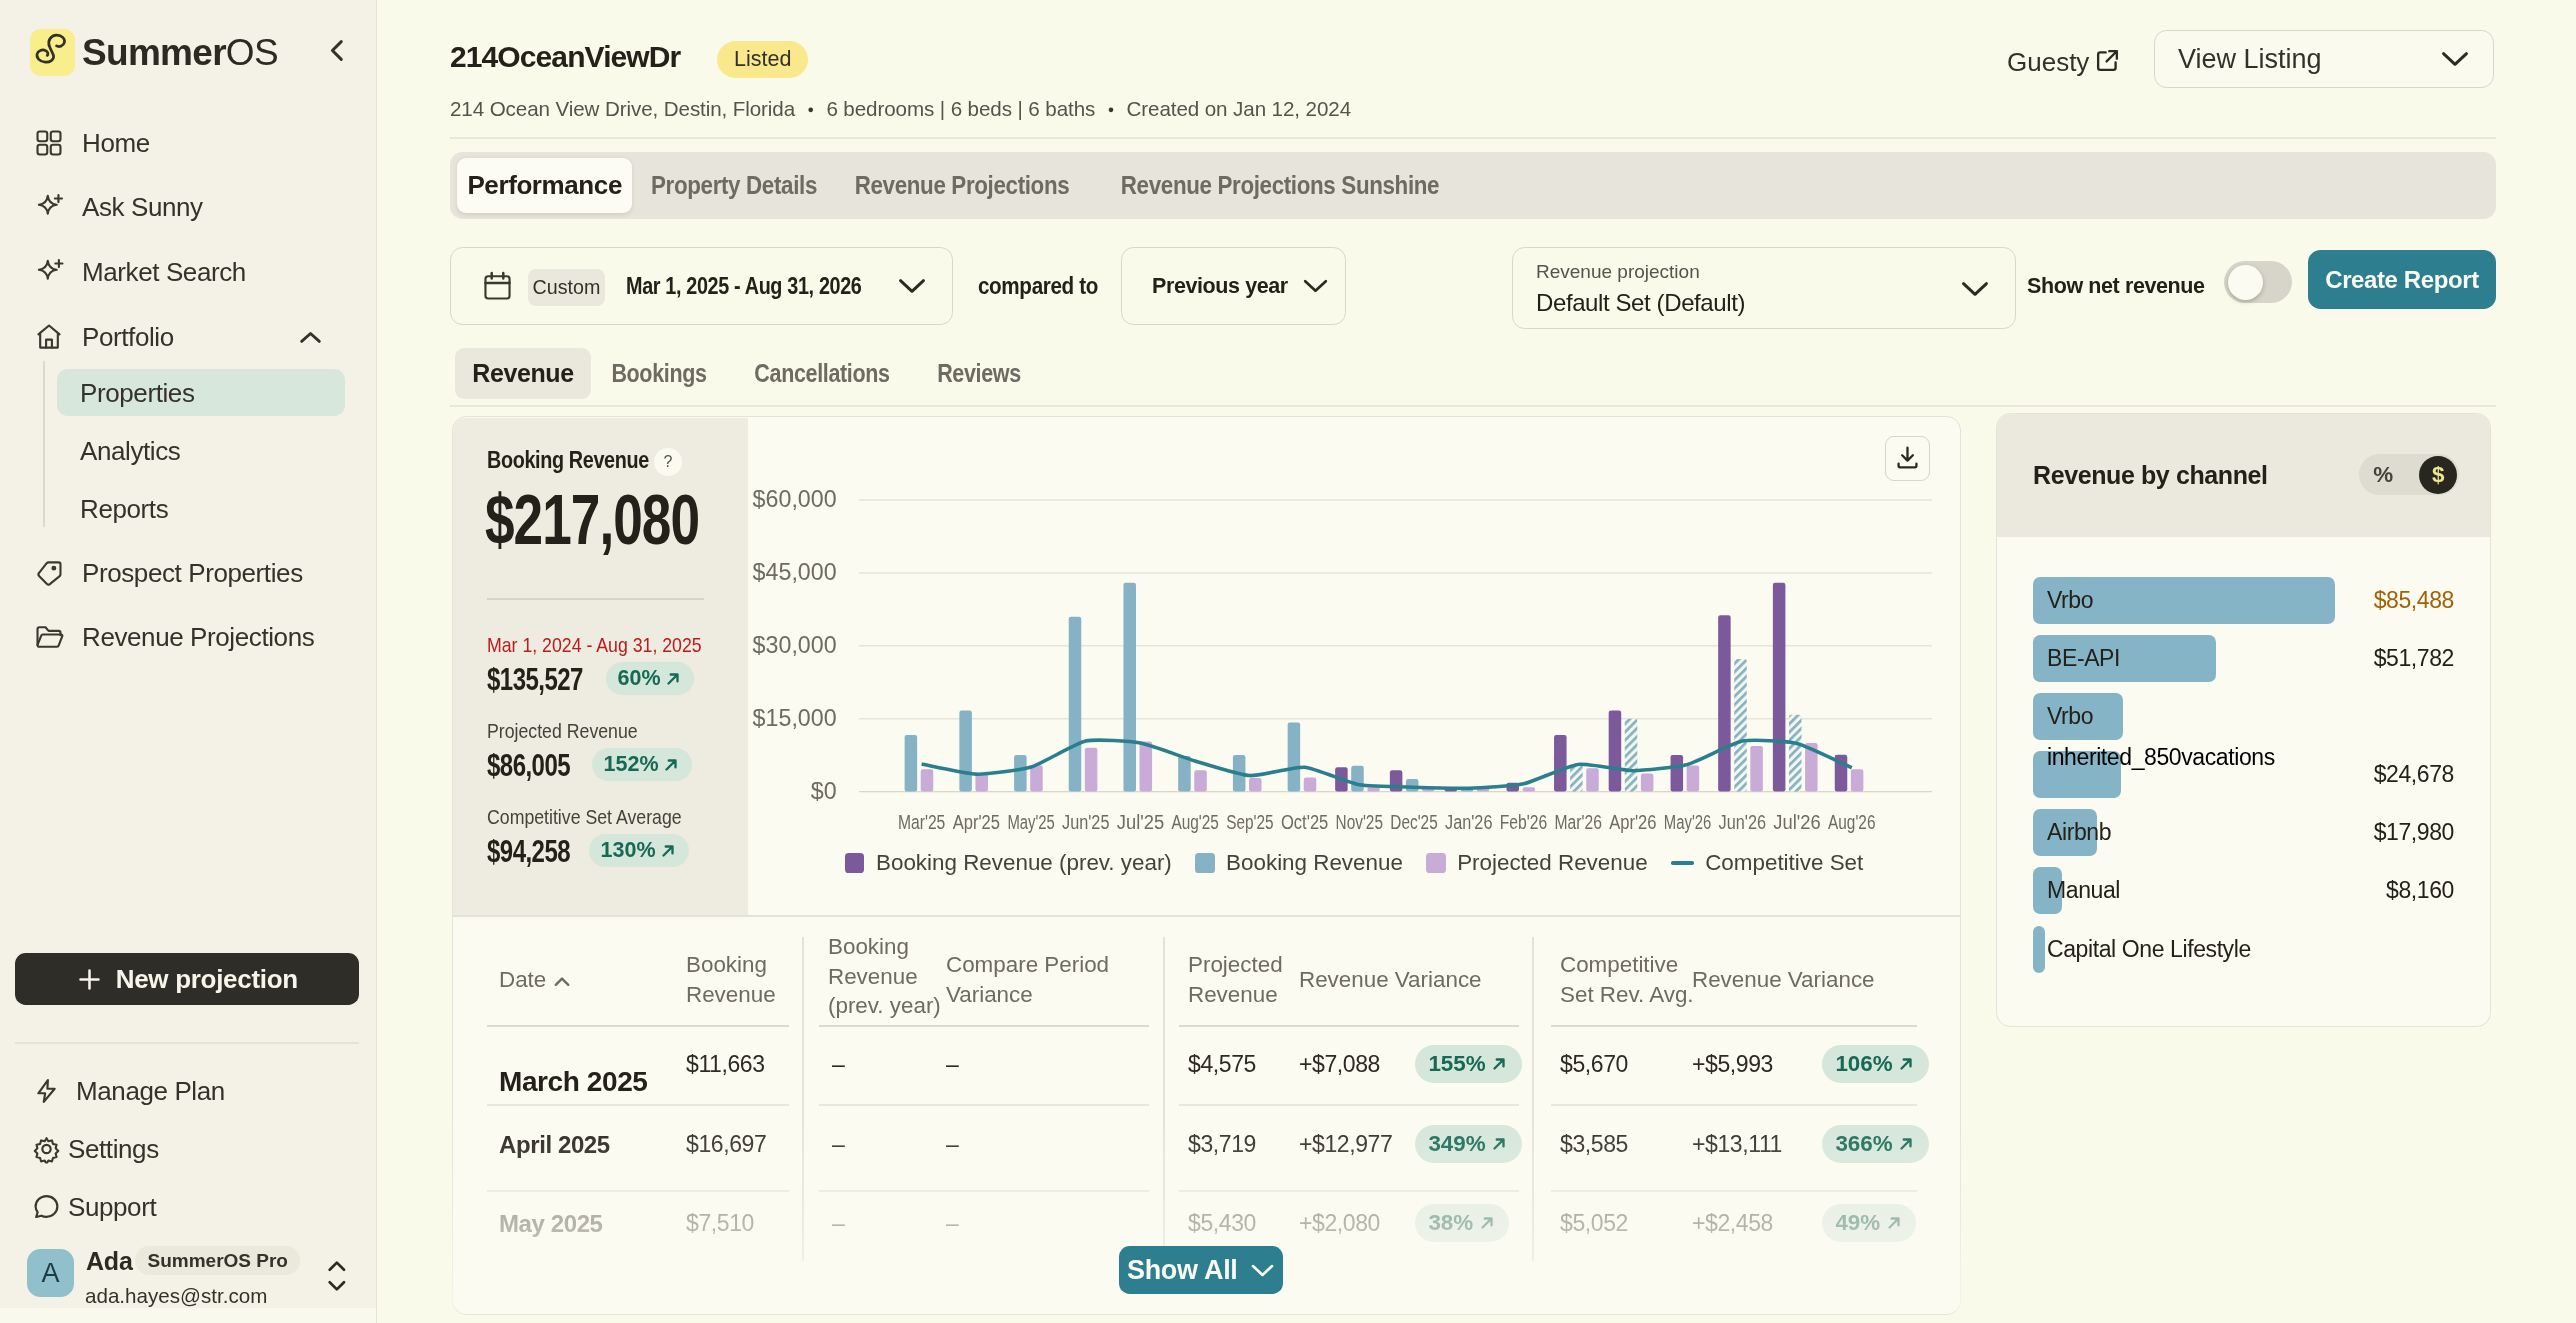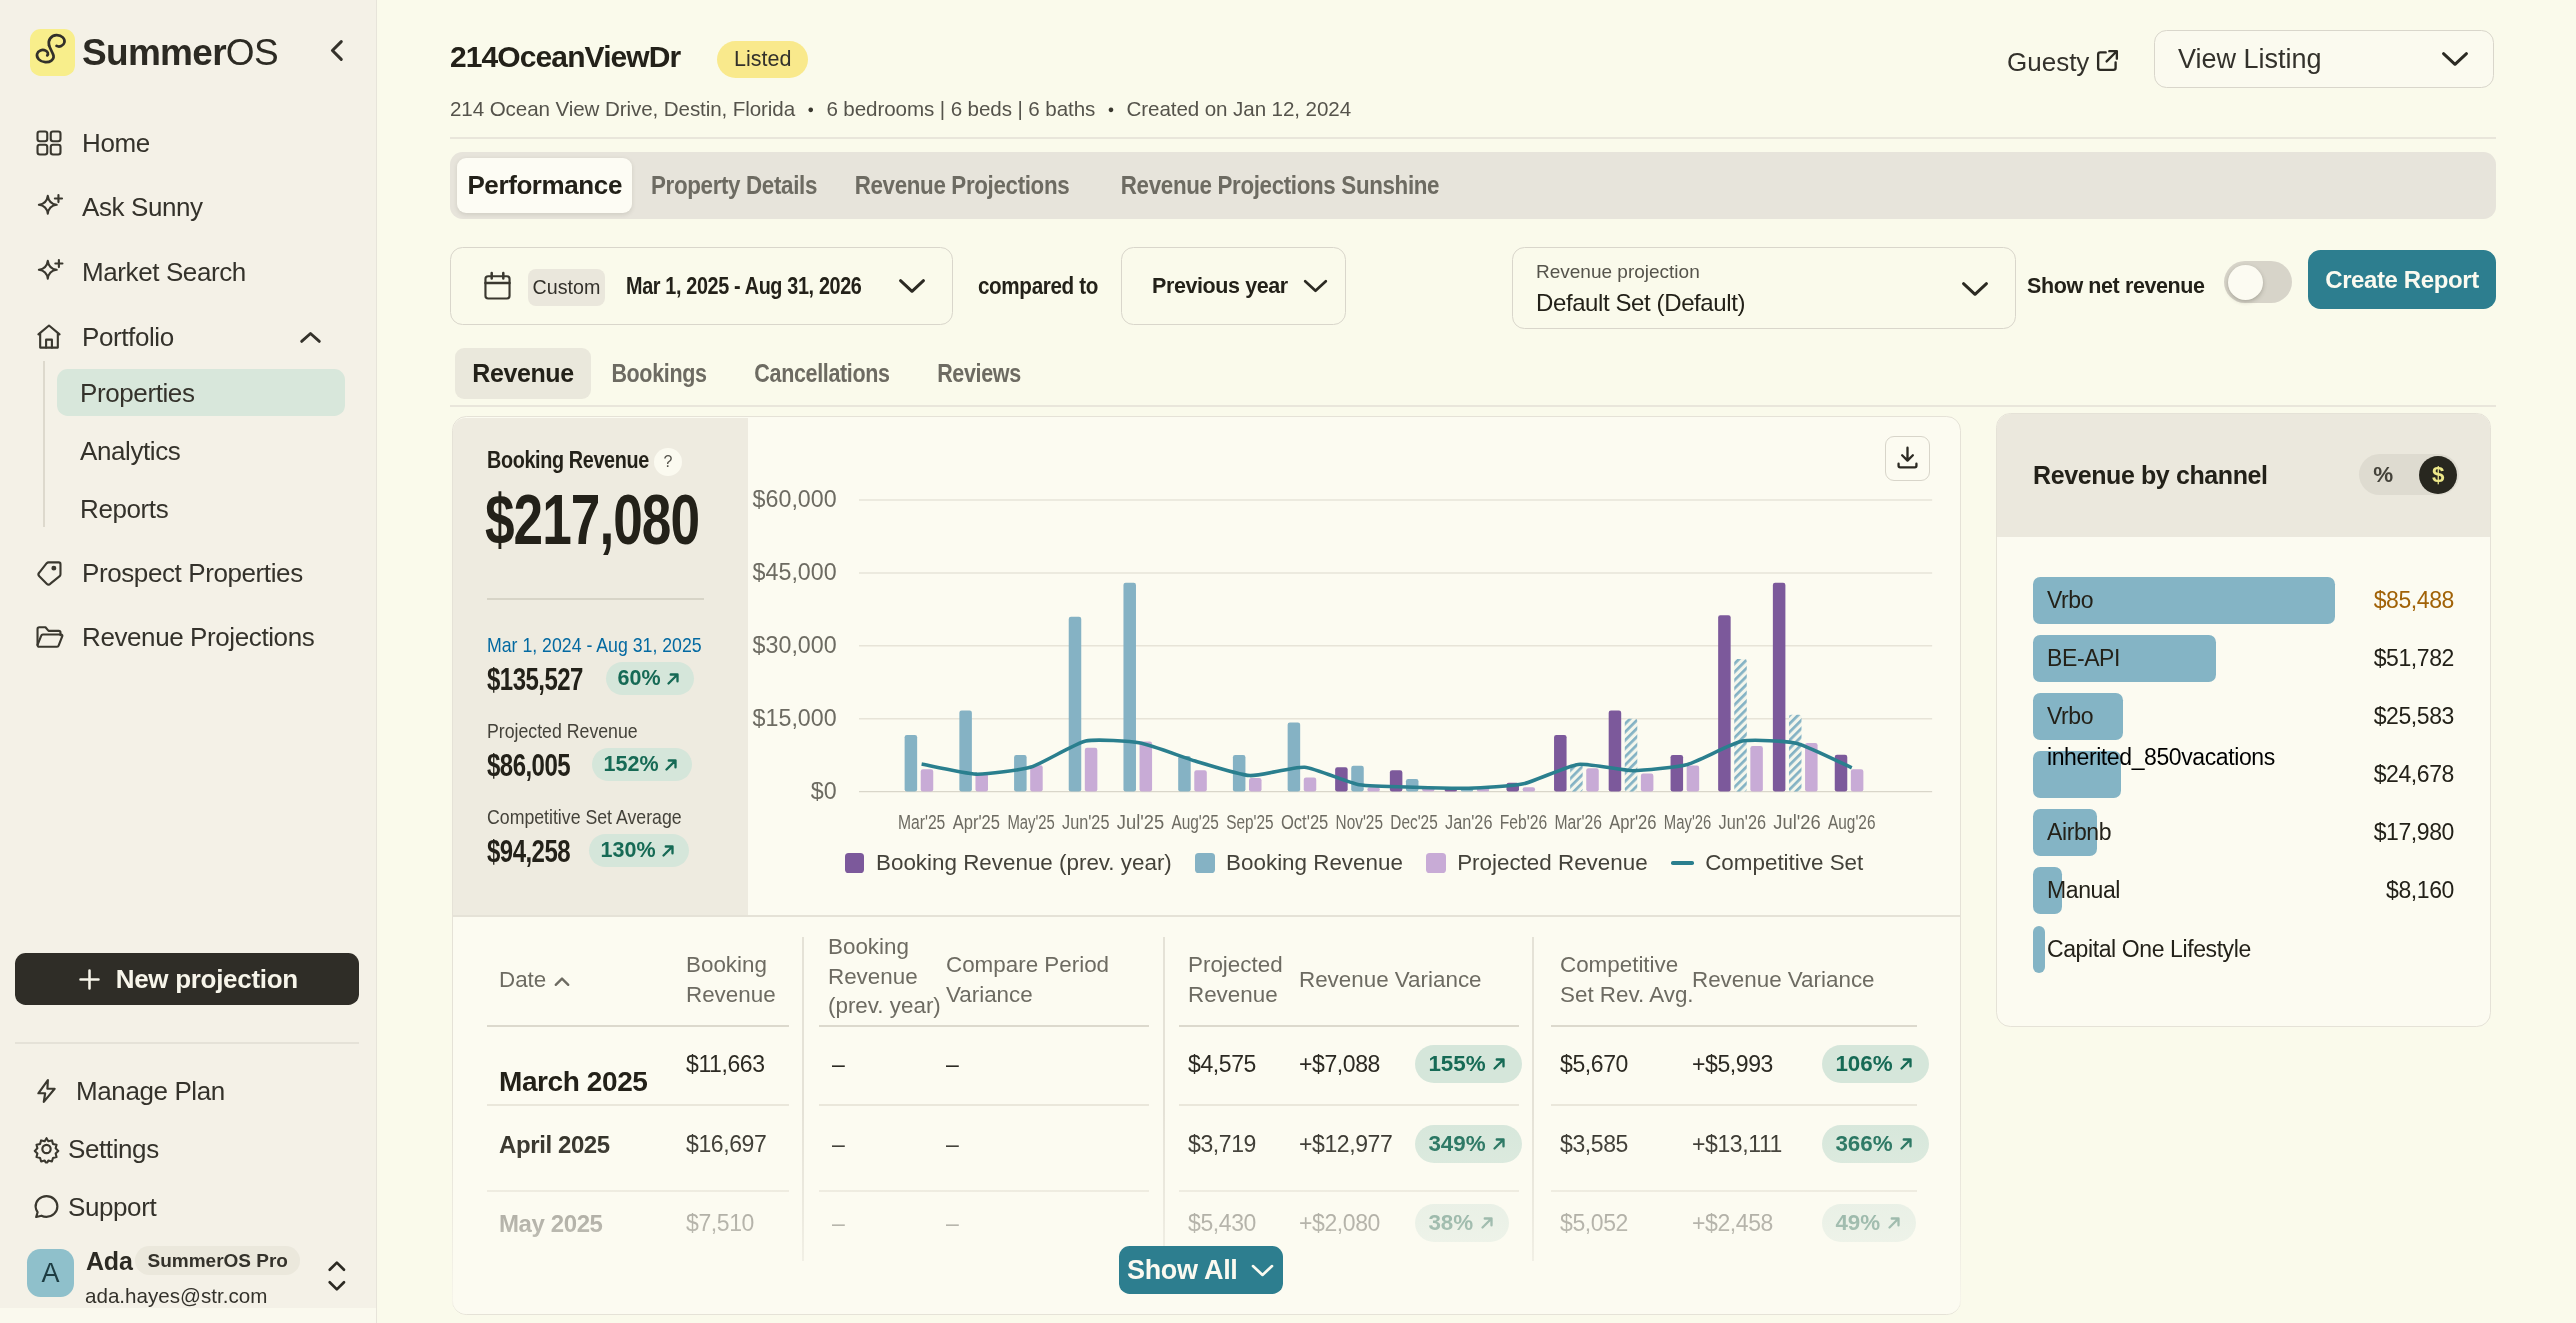--- a/index.html
+++ b/index.html
@@ -213,21 +213,21 @@
 <div class="abs" style="left:452px; top:416px; width:1509px; height:899px; background:#fcfbf1; border:1.8px solid #e5e2d7; border-radius:14.3px;"></div>
 <div class="abs" style="left:453px; top:418px; width:295px; height:497px; background:#eeebe0; border-radius:12.5px 0 0 0;"></div>
 <div class="abs" style="left:452px; top:915px; width:1509px; height:1.8px; background:#e5e2d7;"></div>
 
 <div class="abs" style="left:487px; top:447px; font-size:23px; font-weight:700; letter-spacing:-0.4px; color:#232119;"><span class="cx">Booking Revenue</span></div>
 <div class="abs" style="left:654px; top:448px; width:28px; height:28px; background:#fbfaf0; border-radius:50%; display:flex; align-items:center; justify-content:center; font-size:16px; color:#55534b;">?</div>
 <div class="abs" style="left:485px; top:488px; height:63px; display:flex; align-items:center; color:#232119;">
     <span style="font-size:70px; font-weight:700; letter-spacing:-1.3px; transform:scaleX(0.76); transform-origin:0 50%; display:inline-block;">$217,080</span>
   </div>
 <div class="abs" style="left:487px; top:598px; width:217px; height:1.8px; background:#d7d4c7;"></div>
-<div class="abs" style="left:487px; top:633px; font-size:20.6px; color:#0369a1;"><span class="cx">Mar 1, 2024 - Aug 31, 2025</span></div>
+<div class="abs" style="left:487px; top:633px; font-size:20.6px; color:#b91c1c;"><span class="cx">Mar 1, 2024 - Aug 31, 2025</span></div>
 <div class="abs" style="left:487px; top:663px; height:33px; display:flex; align-items:center; color:#232119;">
     <span style="font-size:32px; font-weight:700; letter-spacing:-0.7px; transform:scaleX(0.75); transform-origin:0 50%; display:inline-block;">$135,527</span>
   </div>
 <div class="abs greenbadge" style="left:606px; top:662px;">60% <svg width="18" height="18" viewBox="0 0 20 20">
       <path d="M5 15 L15 5 M7.5 5 H15 V12.5" fill="none" stroke="#166a55" stroke-width="2.6" stroke-linecap="round" stroke-linejoin="round"></path>
     </svg></div>
 <div class="abs" style="left:487px; top:719px; font-size:20.6px; color:#44423a;"><span class="cx">Projected Revenue</span></div>
 <div class="abs" style="left:487px; top:749px; height:33px; display:flex; align-items:center; color:#232119;">
     <span style="font-size:32px; font-weight:700; letter-spacing:-0.7px; transform:scaleX(0.75); transform-origin:0 50%; display:inline-block;">$86,005</span>
   </div>
@@ -421,21 +421,20 @@
     <div class="abs" style="right:1.8px; top:1.8px; width:38px; height:38px; background:#28271f; border-radius:50%; display:flex; align-items:center; justify-content:center; font-size:22.4px; font-weight:700; color:#ede88a;">$</div>
   </div>
 <div class="abs" style="left:36px; top:163px; width:302px; height:47px; background:#84b4c5; border-radius:7.2px;"></div>
 <div class="abs" style="left:50px; top:163px; height:47px; display:flex; align-items:center; font-size:23px; letter-spacing:-0.4px; color:#232119; white-space:nowrap;">Vrbo</div>
 <div class="abs" style="left:0; top:163px; width:457px; height:47px; display:flex; align-items:center; justify-content:flex-end; font-size:23px; letter-spacing:-0.4px; color:#a16207;">$85,488</div>
 <div class="abs" style="left:36px; top:221px; width:183px; height:47px; background:#84b4c5; border-radius:7.2px;"></div>
 <div class="abs" style="left:50px; top:221px; height:47px; display:flex; align-items:center; font-size:23px; letter-spacing:-0.4px; color:#232119; white-space:nowrap;">BE-API</div>
 <div class="abs" style="left:0; top:221px; width:457px; height:47px; display:flex; align-items:center; justify-content:flex-end; font-size:23px; letter-spacing:-0.4px; color:#232119;">$51,782</div>
 <div class="abs" style="left:36px; top:279px; width:90px; height:47px; background:#84b4c5; border-radius:7.2px;"></div>
 <div class="abs" style="left:50px; top:279px; height:47px; display:flex; align-items:center; font-size:23px; letter-spacing:-0.4px; color:#232119; white-space:nowrap;">Vrbo</div>
-<div class="abs" style="left:0; top:279px; width:457px; height:47px; display:flex; align-items:center; justify-content:flex-end; font-size:23px; letter-spacing:-0.4px; color:#232119;">$25,583</div>
 <div class="abs" style="left:36px; top:337px; width:88px; height:47px; background:#84b4c5; border-radius:7.2px;"></div>
 <div class="abs" style="left:50px; top:320px; height:47px; display:flex; align-items:center; font-size:23px; letter-spacing:-0.4px; color:#000000; white-space:nowrap;">inherited_850vacations</div>
 <div class="abs" style="left:0; top:337px; width:457px; height:47px; display:flex; align-items:center; justify-content:flex-end; font-size:23px; letter-spacing:-0.4px; color:#232119;">$24,678</div>
 <div class="abs" style="left:36px; top:395px; width:64px; height:47px; background:#84b4c5; border-radius:7.2px;"></div>
 <div class="abs" style="left:50px; top:395px; height:47px; display:flex; align-items:center; font-size:23px; letter-spacing:-0.4px; color:#232119; white-space:nowrap;">Airbnb</div>
 <div class="abs" style="left:0; top:395px; width:457px; height:47px; display:flex; align-items:center; justify-content:flex-end; font-size:23px; letter-spacing:-0.4px; color:#232119;">$17,980</div>
 <div class="abs" style="left:36px; top:453px; width:29px; height:47px; background:#84b4c5; border-radius:7.2px;"></div>
 <div class="abs" style="left:50px; top:453px; height:47px; display:flex; align-items:center; font-size:23px; letter-spacing:-0.4px; color:#232119; white-space:nowrap;">Manual</div>
 <div class="abs" style="left:0; top:453px; width:457px; height:47px; display:flex; align-items:center; justify-content:flex-end; font-size:23px; letter-spacing:-0.4px; color:#232119;">$8,160</div>
 <div class="abs" style="left:36px; top:512px; width:11.6px; height:47px; background:#84b4c5; border-radius:7.2px;"></div>

